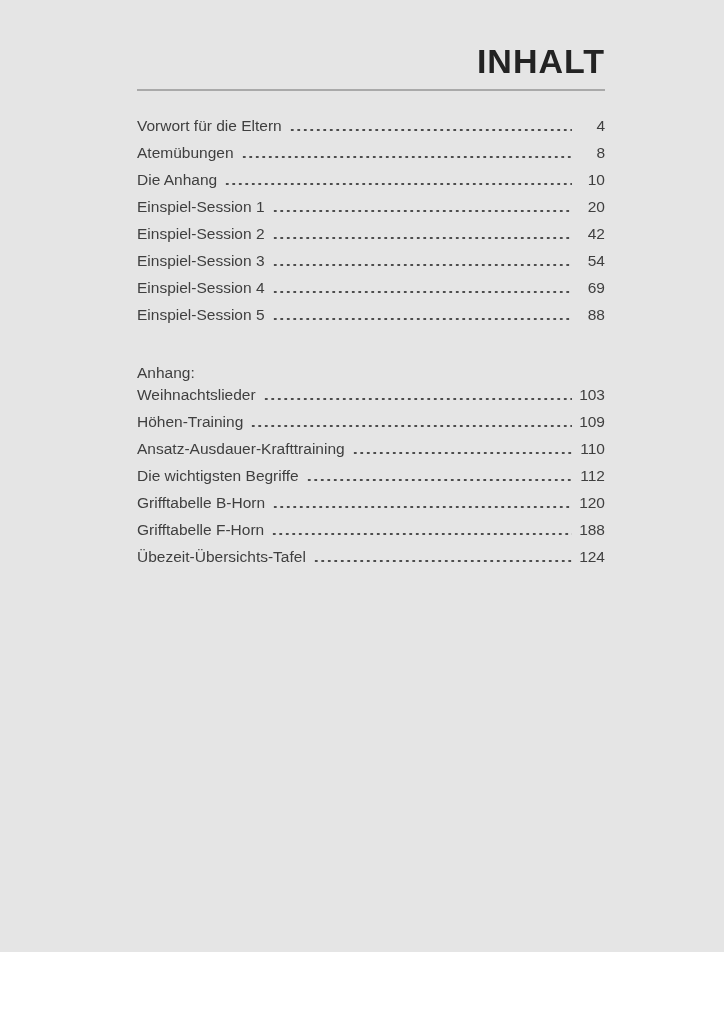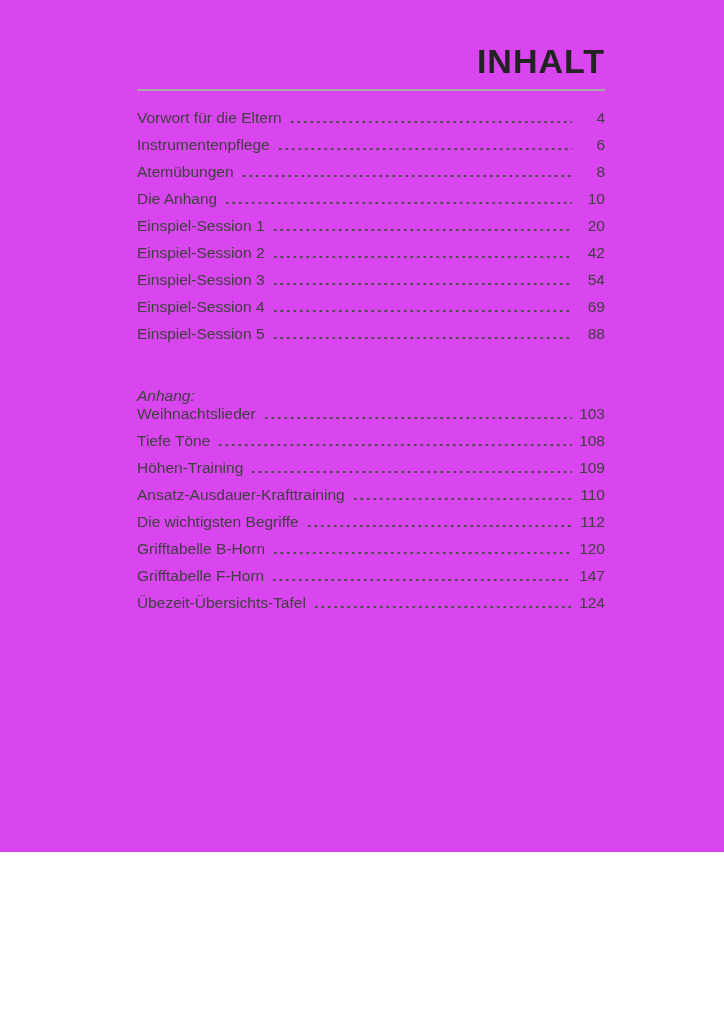--- a/index.html
+++ b/index.html
@@ -3,22 +3,22 @@
 <meta charset="utf-8">
 <style>
   html, body {
     margin: 0;
     padding: 0;
     background: #ffffff;
   }
   .page {
     position: relative;
     width: 724px;
-    height: 852px;
-    background: #d946ef;
+    height: 952px;
+    background: #e5e5e5;
     font-family: "Liberation Sans", sans-serif;
     color: var(--text, #3f3f3f);
     overflow: hidden;
   }
   .content {
     position: absolute;
     left: 137px;
     top: 44px;
     width: 468px;
   }
@@ -30,21 +30,21 @@
     letter-spacing: 1px;
     text-align: right;
     color: var(--heading, #232323);
   }
   .title-rule {
     height: 2px;
     background: var(--rule, #a9a9a9);
     margin-top: 11px;
   }
   .toc-list {
-    margin-top: 18px;
+    margin-top: 26px;
   }
   .toc-row {
     display: flex;
     align-items: baseline;
     height: 27px;
     font-size: 15.5px;
   }
   .toc-label {
     white-space: nowrap;
   }
@@ -63,43 +63,37 @@
     text-align: right;
     white-space: nowrap;
   }
   .appendix {
     margin-top: 26px;
   }
   .section-heading-row {
     height: 27px;
     font-size: 15.5px;
     display: flex;
-    align-items: flex-end;
-    font-style: italic;
+    align-items: center;
   }
 </style>
 </head>
 <body>
 
 <div class="page">
   <div class="content">
 
     <h1 class="page-title">INHALT</h1>
     <div class="title-rule"></div>
 
     <div class="toc-list">
       <div class="toc-row">
         <span class="toc-label">Vorwort für die Eltern</span>
         <span class="leader"></span>
         <span class="page-num">4</span>
-      </div>
-      <div class="toc-row">
-        <span class="toc-label">Instrumentenpflege</span>
-        <span class="leader"></span>
-        <span class="page-num">6</span>
       </div>
       <div class="toc-row">
         <span class="toc-label">Atemübungen</span>
         <span class="leader"></span>
         <span class="page-num">8</span>
       </div>
       <div class="toc-row">
         <span class="toc-label">Die Anhang</span>
         <span class="leader"></span>
         <span class="page-num">10</span>
@@ -134,25 +128,20 @@
     <div class="appendix">
       <div class="section-heading-row">
         <span class="toc-label">Anhang:</span>
       </div>
       <div class="toc-row">
         <span class="toc-label">Weihnachtslieder</span>
         <span class="leader"></span>
         <span class="page-num">103</span>
       </div>
       <div class="toc-row">
-        <span class="toc-label">Tiefe Töne</span>
-        <span class="leader"></span>
-        <span class="page-num">108</span>
-      </div>
-      <div class="toc-row">
         <span class="toc-label">Höhen-Training</span>
         <span class="leader"></span>
         <span class="page-num">109</span>
       </div>
       <div class="toc-row">
         <span class="toc-label">Ansatz-Ausdauer-Krafttraining</span>
         <span class="leader"></span>
         <span class="page-num">110</span>
       </div>
       <div class="toc-row">
@@ -161,21 +150,21 @@
         <span class="page-num">112</span>
       </div>
       <div class="toc-row">
         <span class="toc-label">Grifftabelle B-Horn</span>
         <span class="leader"></span>
         <span class="page-num">120</span>
       </div>
       <div class="toc-row">
         <span class="toc-label">Grifftabelle F-Horn</span>
         <span class="leader"></span>
-        <span class="page-num">147</span>
+        <span class="page-num">188</span>
       </div>
       <div class="toc-row">
         <span class="toc-label">Übezeit-Übersichts-Tafel</span>
         <span class="leader"></span>
         <span class="page-num">124</span>
       </div>
     </div>
 
   </div>
 </div>

